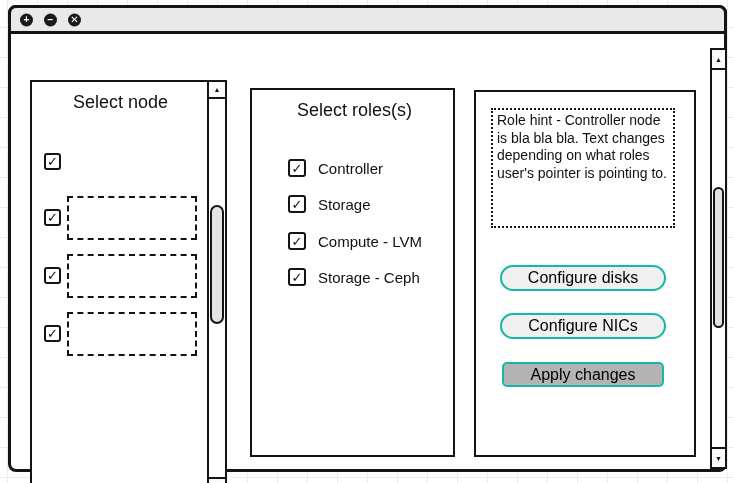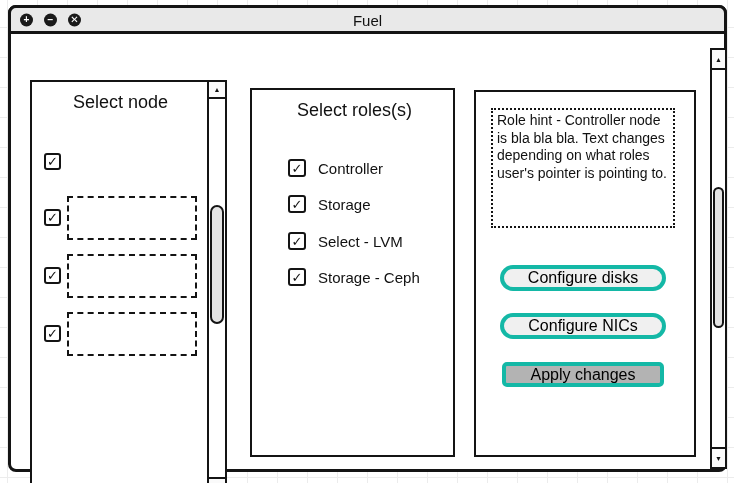--- a/index.html
+++ b/index.html
@@ -41,21 +41,21 @@
   .node-box{position:absolute;left:35px;top:0;width:130px;height:44px;border:2px dashed #141414;box-sizing:border-box;padding:6px 0 0 11px;cursor:pointer;}
   .node-name{font-size:15px;}
   .node-details{font-size:11px;margin-top:3px;}
   .panel-roles{left:250px;top:88px;width:205px;height:369px;}
   .panel-roles .panel-title{width:205px;}
   .role-row{position:absolute;left:36px;display:flex;align-items:center;cursor:pointer;}
   .role-row .cb{width:14px;height:14px;}
   .role-label{font-size:15px;margin-left:12px;}
   .panel-actions{left:474px;top:90px;width:222px;height:367px;}
   .hint{position:absolute;left:15px;top:16px;width:184px;height:120px;border:2px dotted #141414;padding:2px 4px;font-size:14px;line-height:17.5px;box-sizing:border-box;}
-  .btn{position:absolute;display:flex;align-items:center;justify-content:center;font-size:16px;border:4px solid #14b8a6;cursor:pointer;}
+  .btn{position:absolute;display:flex;align-items:center;justify-content:center;font-size:16px;border:2px solid #14b8a6;cursor:pointer;}
   .btn.pill{left:24px;width:166px;height:26px;border-radius:14px;background:#f0f0f0;}
   .btn-disks{top:173px;}
   .btn-nics{top:221px;}
   .btn-apply{left:26px;top:270px;width:162px;height:25px;border-radius:5px;background:#b3b3b3;}
 </style>
 </head>
 <body>
 
 <div class="abs window"></div>
 
@@ -64,21 +64,20 @@
     <div class="ctl">
         <span>+</span>
       </div>
     <div class="ctl">
         <span>−</span>
       </div>
     <div class="ctl">
         <span>✕</span>
       </div>
   </div>
-  <div class="wtitle">Fuel</div>
 </div>
 
 <div class="abs vscroll win-scroll">
   <div class="sbtn up">
       <span>▲</span>
     </div>
   <div class="thumb"></div>
   <div class="sbtn down">
       <span>▼</span>
     </div>
@@ -143,21 +142,21 @@
   <div class="role-row" style="top:105px;">
     <div class="cb">
         <span>✓</span>
       </div>
     <span class="role-label">Storage</span>
   </div>
   <div class="role-row" style="top:142px;">
     <div class="cb">
         <span>✓</span>
       </div>
-    <span class="role-label">Select - LVM</span>
+    <span class="role-label">Compute - LVM</span>
   </div>
   <div class="role-row" style="top:178px;">
     <div class="cb">
         <span>✓</span>
       </div>
     <span class="role-label">Storage - Ceph</span>
   </div>
 </div>
 
 <div class="abs panel panel-actions">

